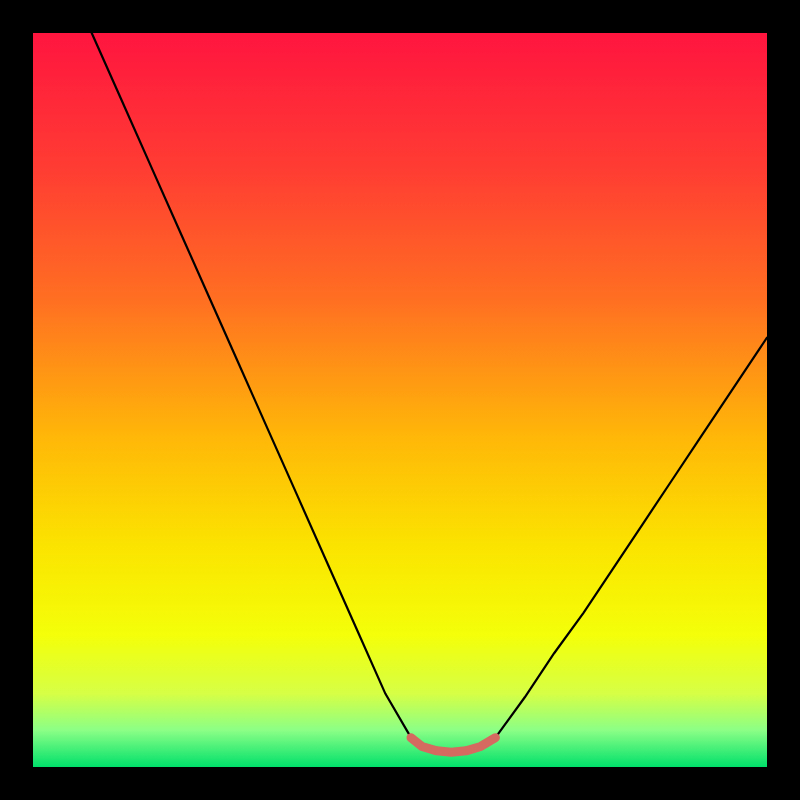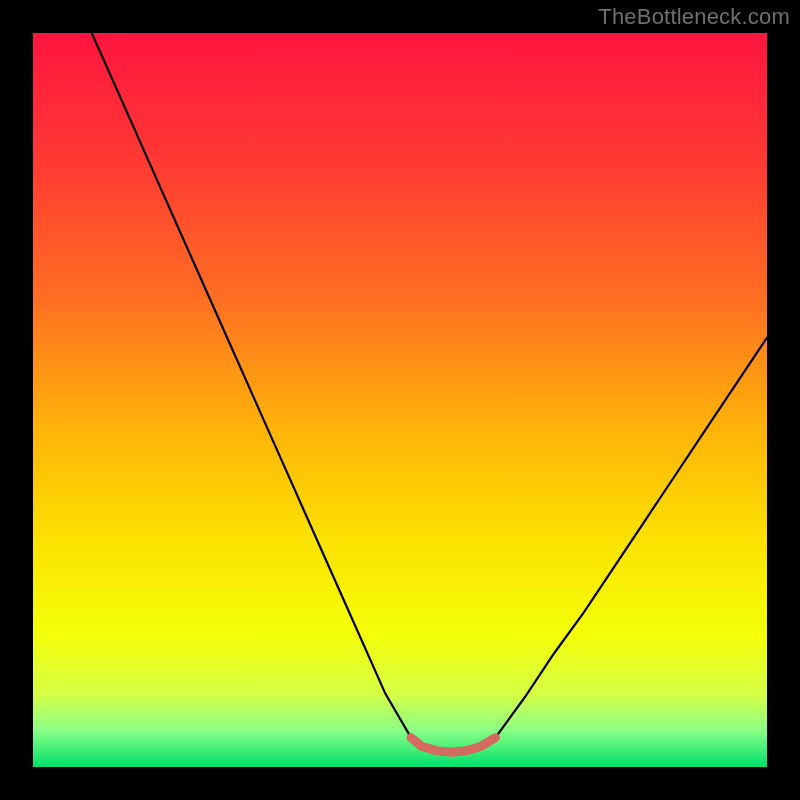--- a/index.html
+++ b/index.html
@@ -33,21 +33,20 @@
     width: 734px;
     height: 734px;
     display: block;
   }
 </style>
 </head>
 <body>
 
 <div class="frame">
 
-  <div class="attribution">TheBottleneck.com</div>
 
   <svg class="plot-svg" viewBox="0 0 734 734" preserveAspectRatio="none">
     <defs>
       <linearGradient id="bg-grad" x1="0" y1="0" x2="0" y2="1">
 
       <stop offset="0%" stop-color="#ff153f"></stop>
           <stop offset="18%" stop-color="#ff3b33"></stop>
           <stop offset="36%" stop-color="#ff6e22"></stop>
           <stop offset="55.00000000000001%" stop-color="#ffb708"></stop>
           <stop offset="70%" stop-color="#fbe400"></stop>

